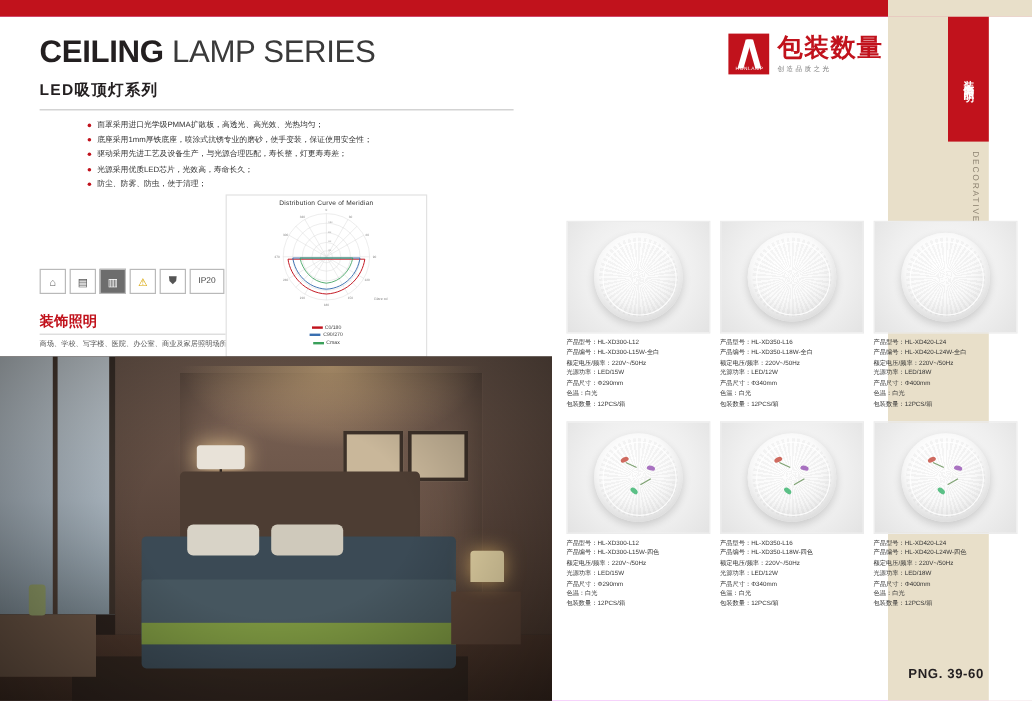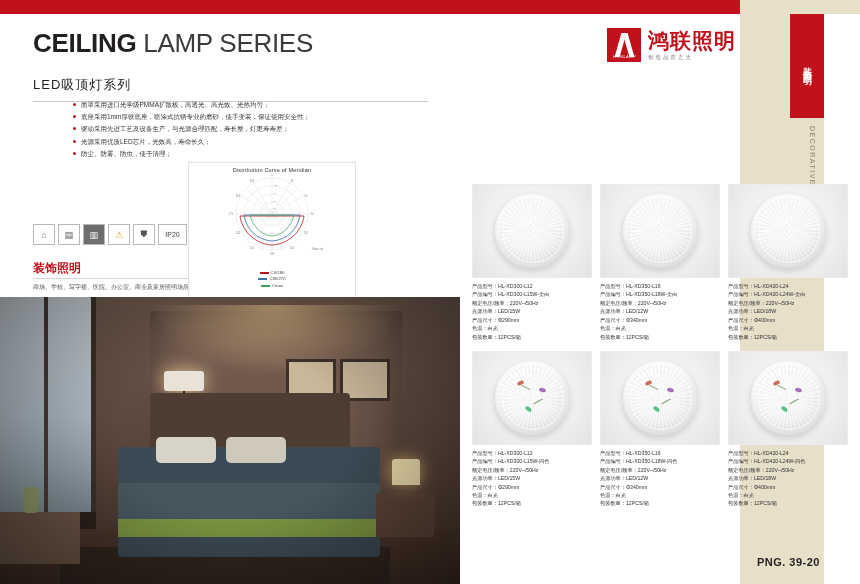--- a/index.html
+++ b/index.html
@@ -15,21 +15,21 @@
   
   .topbar{position:absolute;left:0;top:0;width:860px;height:14px;background:#c1121c;}
   .topbar-right{position:absolute;right:0;top:0;width:120px;height:14px;background:#e8dfc9;}
 
   
   .left{position:absolute;left:0;top:14px;width:460px;height:570px;background:#fff;}
 
   .title-block{position:absolute;left:33px;top:16px;width:400px;}
   .title-main{font-size:26px;font-weight:bold;letter-spacing:-0.3px;color:#231f20;line-height:1;}
   .title-main .light{font-weight:normal;color:#3a3a3a;}
-  .title-sub{margin-top:20px;font-size:13px;font-weight:normal;color:#231f20;letter-spacing:1px;}
+  .title-sub{margin-top:10px;font-size:13px;font-weight:bold;color:#231f20;letter-spacing:1px;}
   .title-rule{margin-top:7px;width:395px;height:1px;background:#c9c9c9;}
 
   .bullets{position:absolute;left:33px;top:78px;width:300px;font-size:6.5px;line-height:1.75;color:#333;}
   .bullets li{list-style:none;position:relative;padding-left:8px;margin-bottom:1px;}
   .bullets li:before{content:"";position:absolute;left:0;top:4px;width:3px;height:3px;background:#c1121c;border-radius:50%;}
 
   
   .iconrow{position:absolute;left:33px;top:210px;display:flex;align-items:center;gap:3px;}
   .ibox{width:20px;height:19px;border:1px solid #b9b9b9;background:#fff;display:flex;align-items:center;justify-content:center;font-size:9px;color:#555;}
   .ibox.dark{background:#6d6d6d;color:#fff;}
@@ -236,21 +236,21 @@
     </div>
   </div>
 
   <div class="right">
 
     <div class="logo-wrap">
       <div class="logo-mark">
         <div class="logo-hl">HONLAMP</div>
       </div>
       <div>
-        <div class="logo-cn">鸿联照明</div>
+        <div class="logo-cn">包装数量</div>
         <div class="logo-sub">创造品质之光</div>
       </div>
     </div>
 
     <div class="sideband"></div>
     <div class="side-white"></div>
     <div class="side-red">装饰照明</div>
     <div class="side-en">DECORATIVE LIGHTING</div>
 
     <div class="grid">
@@ -367,15 +367,15 @@
           <div><span>额定电压/频率：</span><span>220V~/50Hz</span></div>
           <div><span>光源功率：</span><span>LED/18W</span></div>
           <div><span>产品尺寸：</span><span>Φ400mm</span></div>
           <div><span>色温：</span><span>白光</span></div>
           <div><span>包装数量：</span><span>12PCS/箱</span></div>
         </div>
       </div>
 
     </div>
 
-    <div class="pageno">PNG. 39-20</div>
+    <div class="pageno">PNG. 39-60</div>
   </div>
 </div>
 
 </body></html>

